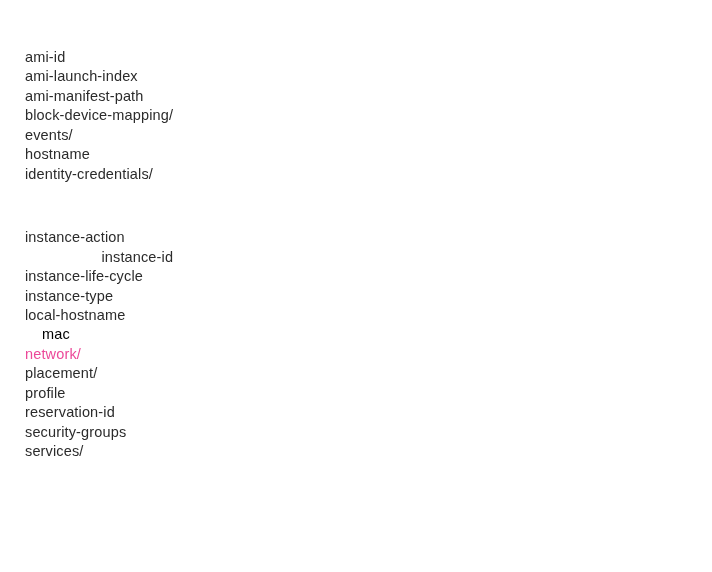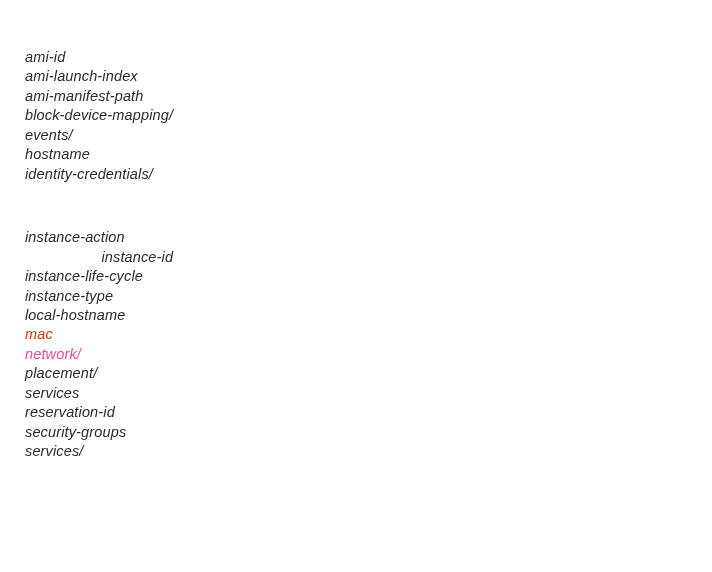--- a/index.html
+++ b/index.html
@@ -14,21 +14,20 @@
     overflow: hidden;
     font-family: "Liberation Sans", sans-serif;
   }
 
   #page {
     position: relative;
     width: 712px;
     height: 540px;
     background: #ffffff;
     box-sizing: border-box;
-    font-style: italic;
   }
 
   #metadata-listing {
     position: absolute;
     left: 25px;
     top: 48px;
     margin: 0;
     padding: 0;
     list-style: none;
   }
@@ -53,21 +52,21 @@
       <li class="metadata-entry" style="color: rgb(43, 43, 43);">ami-manifest-path</li>
       <li class="metadata-entry" style="color: rgb(43, 43, 43);">block-device-mapping/</li>
       <li class="metadata-entry" style="color: rgb(43, 43, 43);">events/</li>
       <li class="metadata-entry" style="color: rgb(43, 43, 43);">hostname</li>
       <li class="metadata-entry" style="color: rgb(43, 43, 43);">identity-credentials/</li>
       <li class="metadata-entry" style="color: rgb(43, 43, 43); margin-top: 44px;">instance-action</li>
       <li class="metadata-entry" style="color: rgb(43, 43, 43); text-align: right;">instance-id</li>
       <li class="metadata-entry" style="color: rgb(43, 43, 43);">instance-life-cycle</li>
       <li class="metadata-entry" style="color: rgb(43, 43, 43);">instance-type</li>
       <li class="metadata-entry" style="color: rgb(43, 43, 43);">local-hostname</li>
-      <li class="metadata-entry" style="color: #c2410c;">mac</li>
+      <li class="metadata-entry" style="color: #000000; margin-left: 17px;">mac</li>
       <li class="metadata-entry" style="color: #ec4899;">network/</li>
       <li class="metadata-entry" style="color: rgb(43, 43, 43);">placement/</li>
-      <li class="metadata-entry" style="color: rgb(43, 43, 43);">services</li>
+      <li class="metadata-entry" style="color: rgb(43, 43, 43);">profile</li>
       <li class="metadata-entry" style="color: rgb(43, 43, 43);">reservation-id</li>
       <li class="metadata-entry" style="color: rgb(43, 43, 43);">security-groups</li>
       <li class="metadata-entry" style="color: rgb(43, 43, 43);">services/</li>
     </ul>
 </div>
 
 </body></html>

